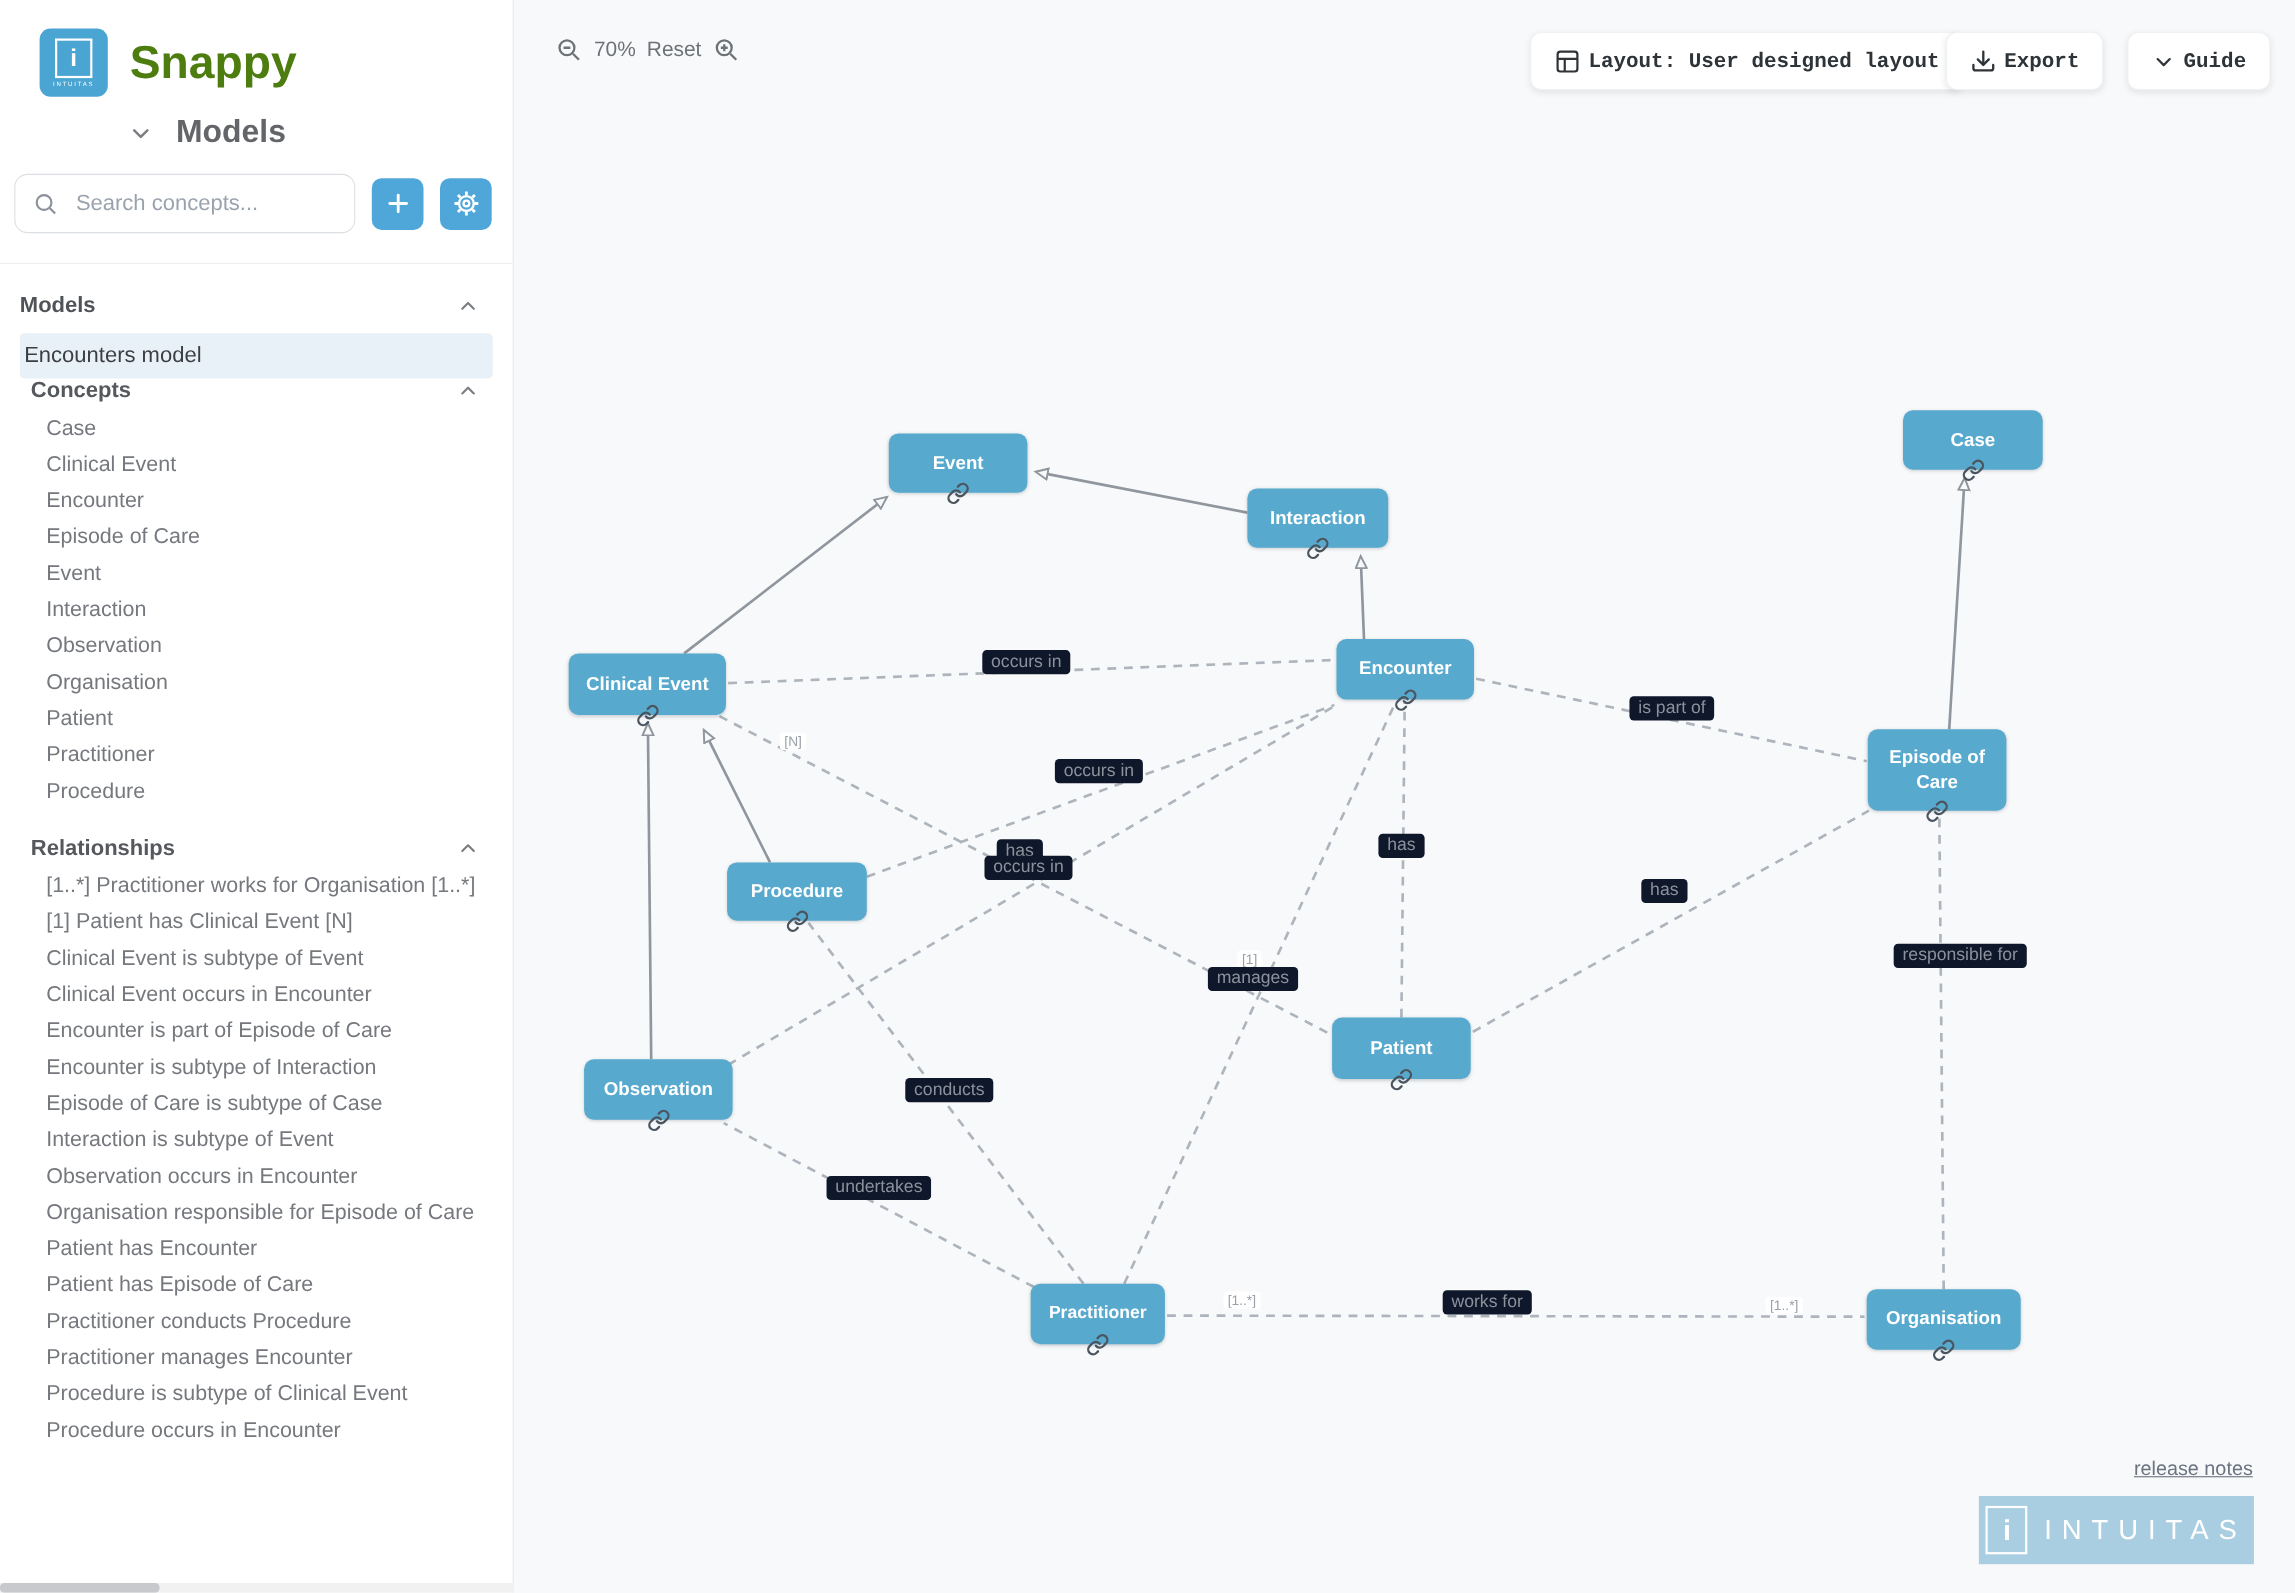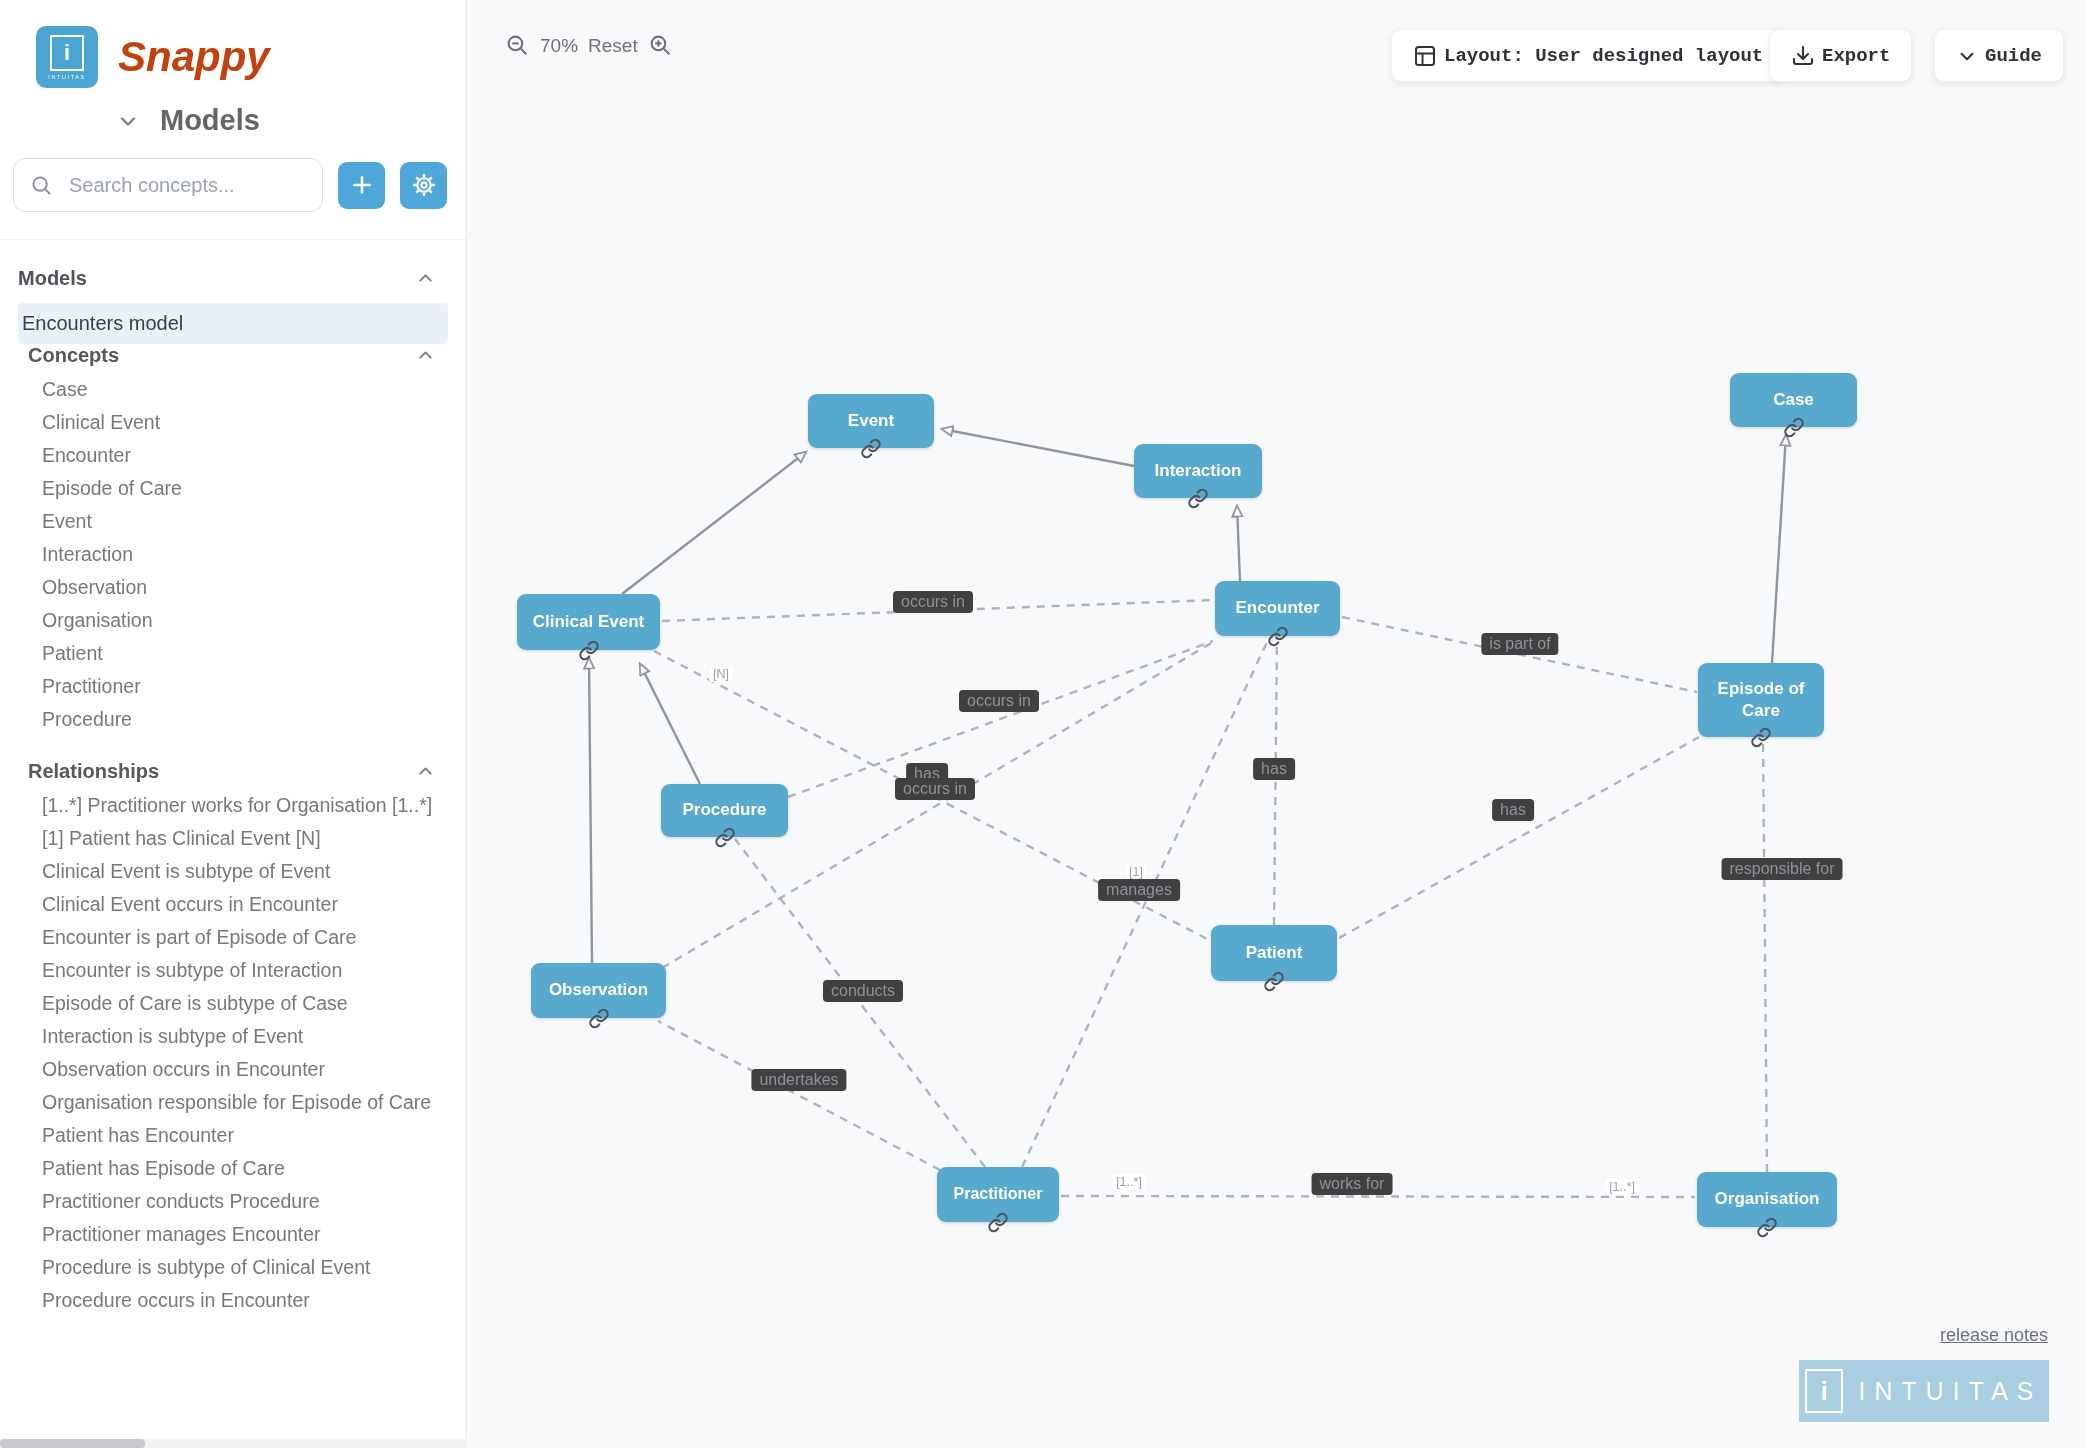--- a/index.html
+++ b/index.html
@@ -4,39 +4,39 @@
 <style>
   html,body{margin:0;padding:0;}
   body{font-family:"Liberation Sans","DejaVu Sans",sans-serif; background:#F8F9FA; width:2086px; height:1448px; overflow:hidden;}
   .page{position:relative;width:2086px;height:1448px;}
 
   
   .edges-svg{position:absolute;left:0;top:0;z-index:1;}
   .node{position:absolute;z-index:3;background:#57A9CE;border-radius:9px;display:flex;align-items:center;justify-content:center;
         color:#fff;font-weight:700;font-size:17px;text-align:center;line-height:1.3;box-shadow:0 1px 3px rgba(70,90,110,.25);padding:0 12px;box-sizing:border-box;}
   .node .link-badge{position:absolute;bottom:-11px;left:50%;transform:translateX(-50%);line-height:0;}
-  .edge-label{position:absolute;z-index:2;transform:translate(-50%,-50%);background:#404040;border-radius:4px;
+  .edge-label{position:absolute;z-index:2;transform:translate(-50%,-50%);background:#0f172a;border-radius:4px;
         padding:2px 8px;font-size:16px;color:#8B929B;white-space:nowrap;}
   .edge-card{position:absolute;z-index:2;transform:translate(-50%,-50%);background:#fff;border-radius:3px;
         padding:1px 4px;font-size:12.5px;color:#9AA1AA;white-space:nowrap;}
 
   
   .zoom-cluster{position:absolute;left:505px;top:33px;z-index:5;display:flex;align-items:center;gap:10px;color:#6E7277;font-size:19px;}
   .zoom-cluster .zbtn{display:flex;align-items:center;cursor:pointer;}
   .btn{position:absolute;top:29px;height:53px;z-index:5;background:#fff;border:1px solid #EFF1F3;border-radius:10px;
        box-shadow:0 2px 6px rgba(40,50,60,.10);display:flex;align-items:center;gap:7px;padding:0 21px;
        font-size:19px;font-weight:600;color:#2E3338;cursor:pointer;box-sizing:border-box;white-space:nowrap;font-family:Liberation Mono, monospace;}
 
   
   .sidebar{position:absolute;left:0;top:0;width:467px;height:1448px;background:#fff;border-right:1px solid #E7E9EC;z-index:10;box-sizing:border-box;}
   .logo-row{display:flex;align-items:center;gap:20px;padding:26px 0 0 36px;}
   .logo-sq{width:62px;height:62px;background:#4BA5D2;border-radius:10px;display:flex;flex-direction:column;align-items:center;justify-content:center;flex-shrink:0;}
   .logo-sq .ibox{width:30px;height:32px;border:2px solid #fff;display:flex;align-items:center;justify-content:center;color:#fff;font-weight:700;font-size:22px;}
   .logo-sq .itxt{color:#fff;font-size:5.5px;letter-spacing:1.6px;margin-top:3px;}
-  .brand{font-size:42px;font-weight:700;color:#c2410c;font-style:italic;}
+  .brand{font-size:42px;font-weight:700;color:#4d7c0f;}
   .models-title-row{display:flex;align-items:center;gap:20px;padding:16px 0 0 116px;}
   .models-title{font-size:29px;font-weight:700;color:#636569;}
   .search-row{display:flex;align-items:center;gap:15px;margin:21px 14px 0 13px;}
   .search-box{flex:0 0 310px;height:54px;border:1px solid #DCE0E4;border-radius:12px;display:flex;align-items:center;gap:14px;padding:0 16px;box-sizing:border-box;background:#fff;}
   .search-box input{border:none;outline:none;font-size:20px;color:#3B3E42;width:100%;font-family:inherit;background:transparent;}
   .search-box input::placeholder{color:#9AA3AD;}
   .sq-btn{width:47px;height:47px;background:#4FA6D8;border:none;border-radius:9px;display:flex;align-items:center;justify-content:center;cursor:pointer;flex-shrink:0;}
   .side-divider{border-top:1px solid #ECEEF0;margin-top:27px;}
   .side-scroll{padding:0 18px;}
   .sec-header{display:flex;align-items:center;justify-content:space-between;font-size:20px;font-weight:700;color:#4F5357;margin-top:27px;padding-right:12px;}

